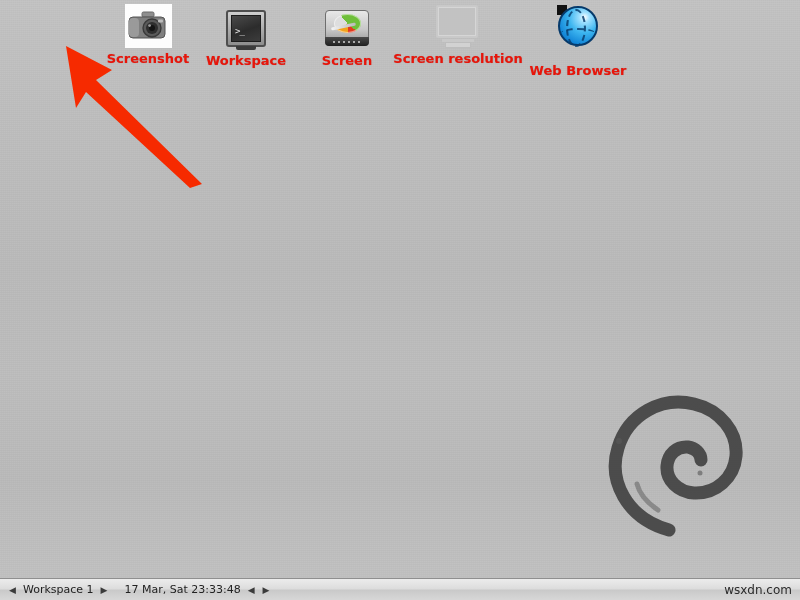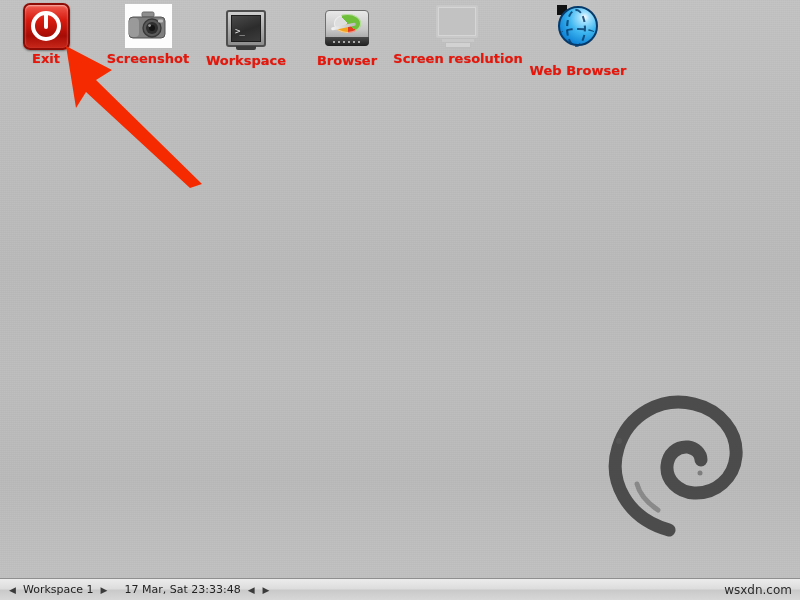--- a/index.html
+++ b/index.html
@@ -361,30 +361,20 @@
     font-size: 12px;
     color: #2a2a2a;
     white-space: nowrap;
   }
 </style>
 </head>
 <body>
 
 <div id="desktop">
 
-  <div class="icon-cell" style="left:18px; top:2px; width:56px;">
-    <div class="icon-art">
-      <div class="exit-box">
-        <div class="power-ring">
-            <div class="power-bar"></div>
-          </div>
-      </div>
-    </div>
-    <div class="icon-label">Exit</div>
-  </div>
 
   <div class="icon-cell" style="left:98px; top:2px; width:100px;text-align:center;">
     <div class="icon-art">
       <div class="camera-plate">
         <svg width="42" height="32" viewBox="0 0 42 32" aria-hidden="true">
           <rect x="15" y="2" width="12" height="5" rx="1.5" fill="#8e8e8e" stroke="#6a6a6a" stroke-width="1"></rect>
           <rect x="2" y="7" width="36" height="21" rx="4" fill="#7f7f7f" stroke="#555" stroke-width="1"></rect>
           <rect x="2" y="8" width="10" height="19" rx="4" fill="#9a9a9a"></rect>
           <circle cx="25" cy="18" r="9" fill="#5a5a5a" stroke="#3a3a3a" stroke-width="1.4"></circle>
           <circle cx="25" cy="18" r="6" fill="#2e2e2e"></circle>
@@ -412,21 +402,21 @@
   <div class="icon-cell" style="left:310px; top:4px; width:74px;">
     <div class="icon-art">
       <div class="disk">
         <div class="disk-body"></div>
         <div class="disk-pie"></div>
         <div class="disk-arm"></div>
         <div class="disk-base"></div>
         <div class="disk-dots"></div>
       </div>
     </div>
-    <div class="icon-label">Browser</div>
+    <div class="icon-label">Screen</div>
   </div>
 
   <div class="icon-cell" style="left:388px; top:2px; width:140px;">
     <div class="icon-art">
       <div class="monitor">
         <div class="monitor-screen"></div>
         <div class="monitor-neck"></div>
         <div class="monitor-base"></div>
       </div>
     </div>

